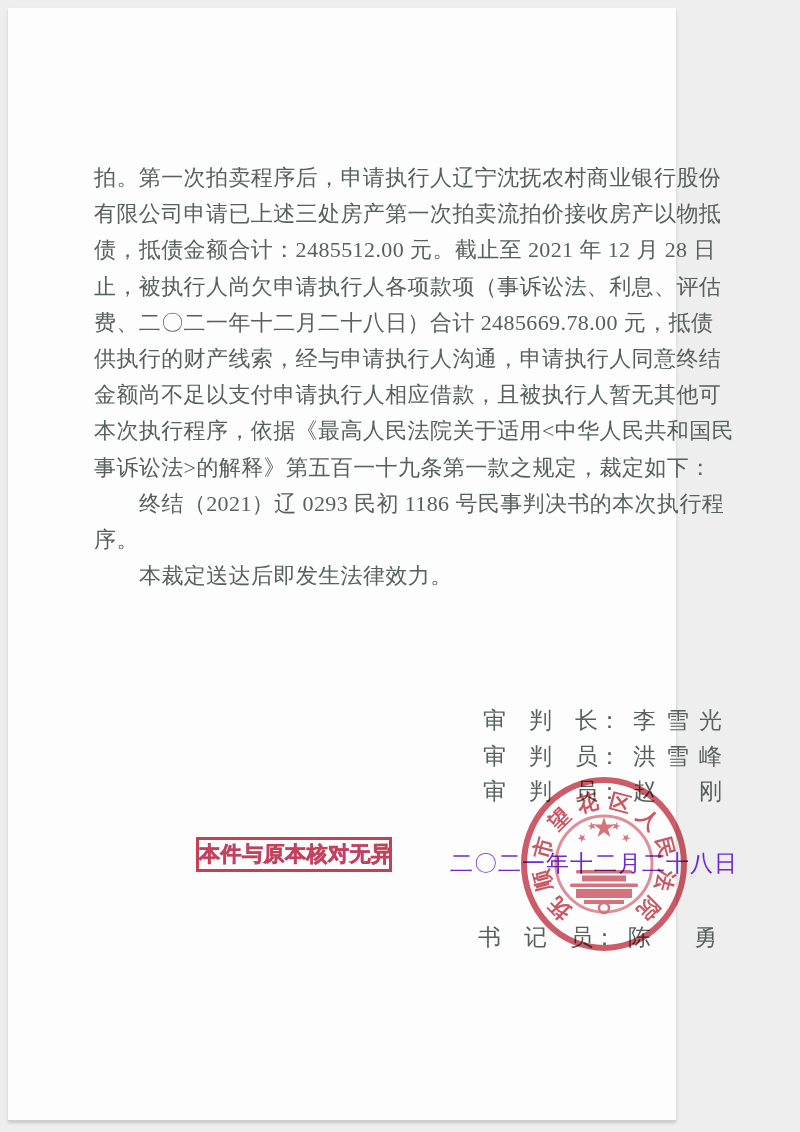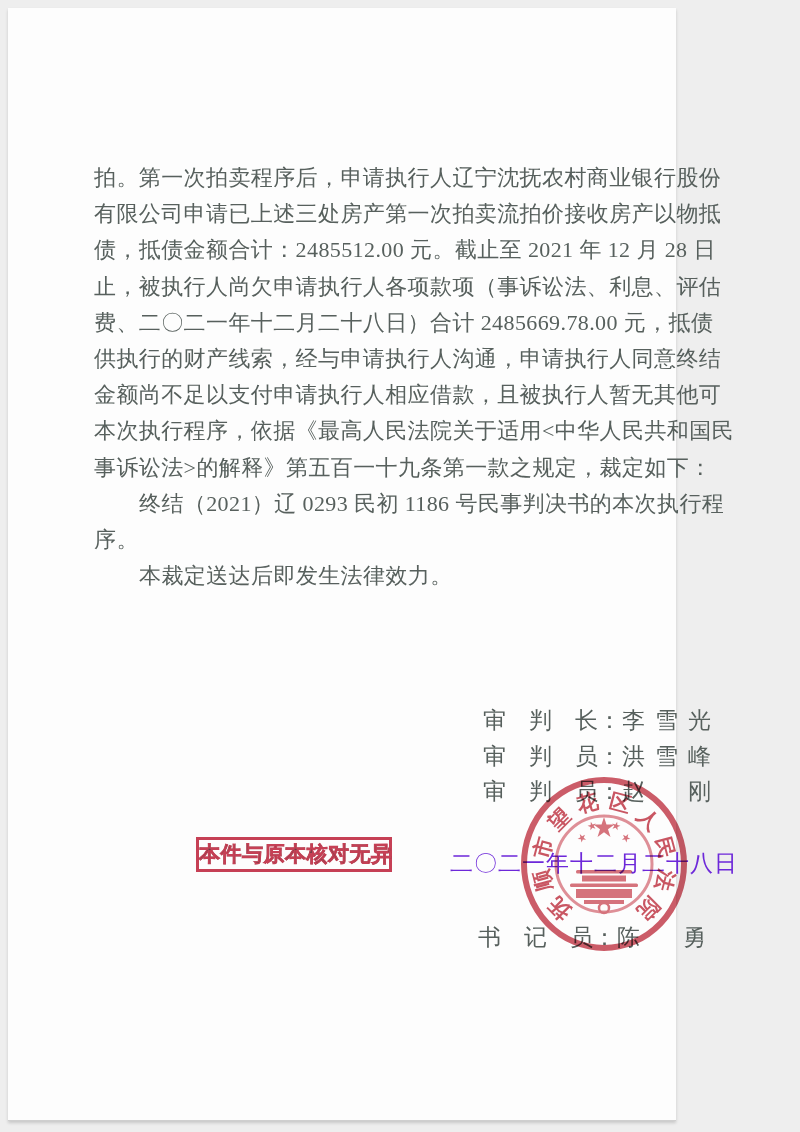--- a/index.html
+++ b/index.html
@@ -17,30 +17,30 @@
   .body-text{
     position:absolute;left:86px;top:152px;width:636px;
     font-size:22px;line-height:36.2px;letter-spacing:.4px;
     color:#57605d;white-space:nowrap;
   }
   .body-text .line{height:36.2px;}
   .body-text .line.indent{padding-left:45px;}
 
   .sig-block{position:absolute;left:475px;top:695px;color:#57605d;font-size:23px;}
   .sig-row{height:35.6px;line-height:35.6px;white-space:nowrap;}
-  .sig-name{margin-left:1px;letter-spacing:10px;}
+  .sig-name{margin-left:12px;letter-spacing:10px;}
   .date-line{
     position:absolute;left:442px;top:841px;height:30px;line-height:30px;
     font-size:23px;letter-spacing:1px;color:#6d28d9;white-space:nowrap;
   }
   .clerk-block{position:absolute;left:470px;top:912px;color:#57605d;font-size:23px;}
 
   .cert-stamp{
     position:absolute;left:188px;top:829px;width:190px;height:29px;
-    border:3px solid #c84055;color:#404040;
+    border:3px solid #c84055;color:#8b5cf6;
     font-size:21px;line-height:29px;text-align:center;
     font-weight:bold;-webkit-text-stroke:.6px #c84055;letter-spacing:.5px;
     mix-blend-mode:multiply;white-space:nowrap;
   }
 
   .court-seal{
     position:absolute;left:510px;top:768px;width:172px;height:176px;
     mix-blend-mode:multiply;opacity:.93;
   }
   .court-seal text{

